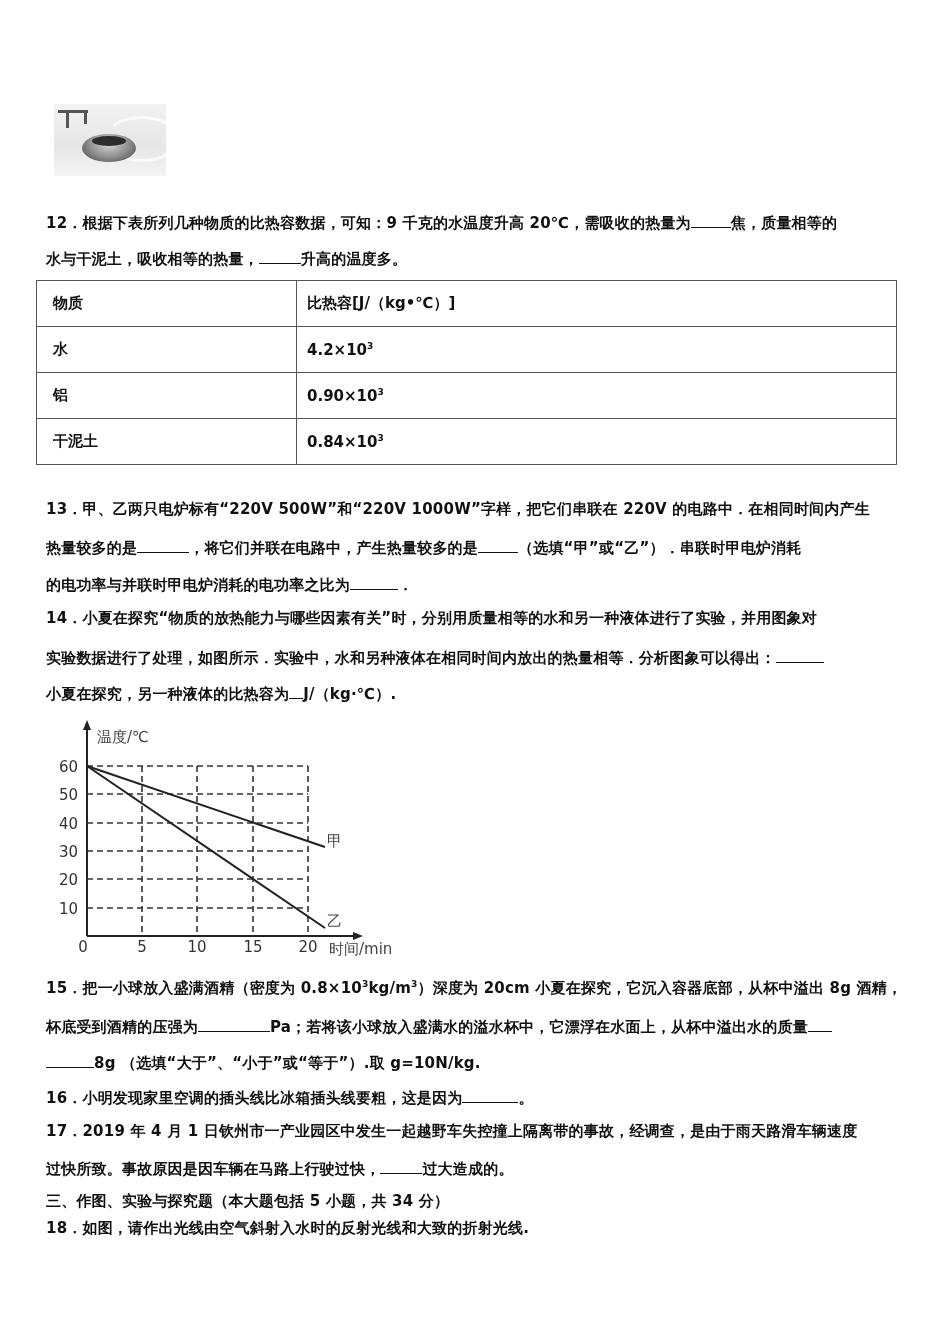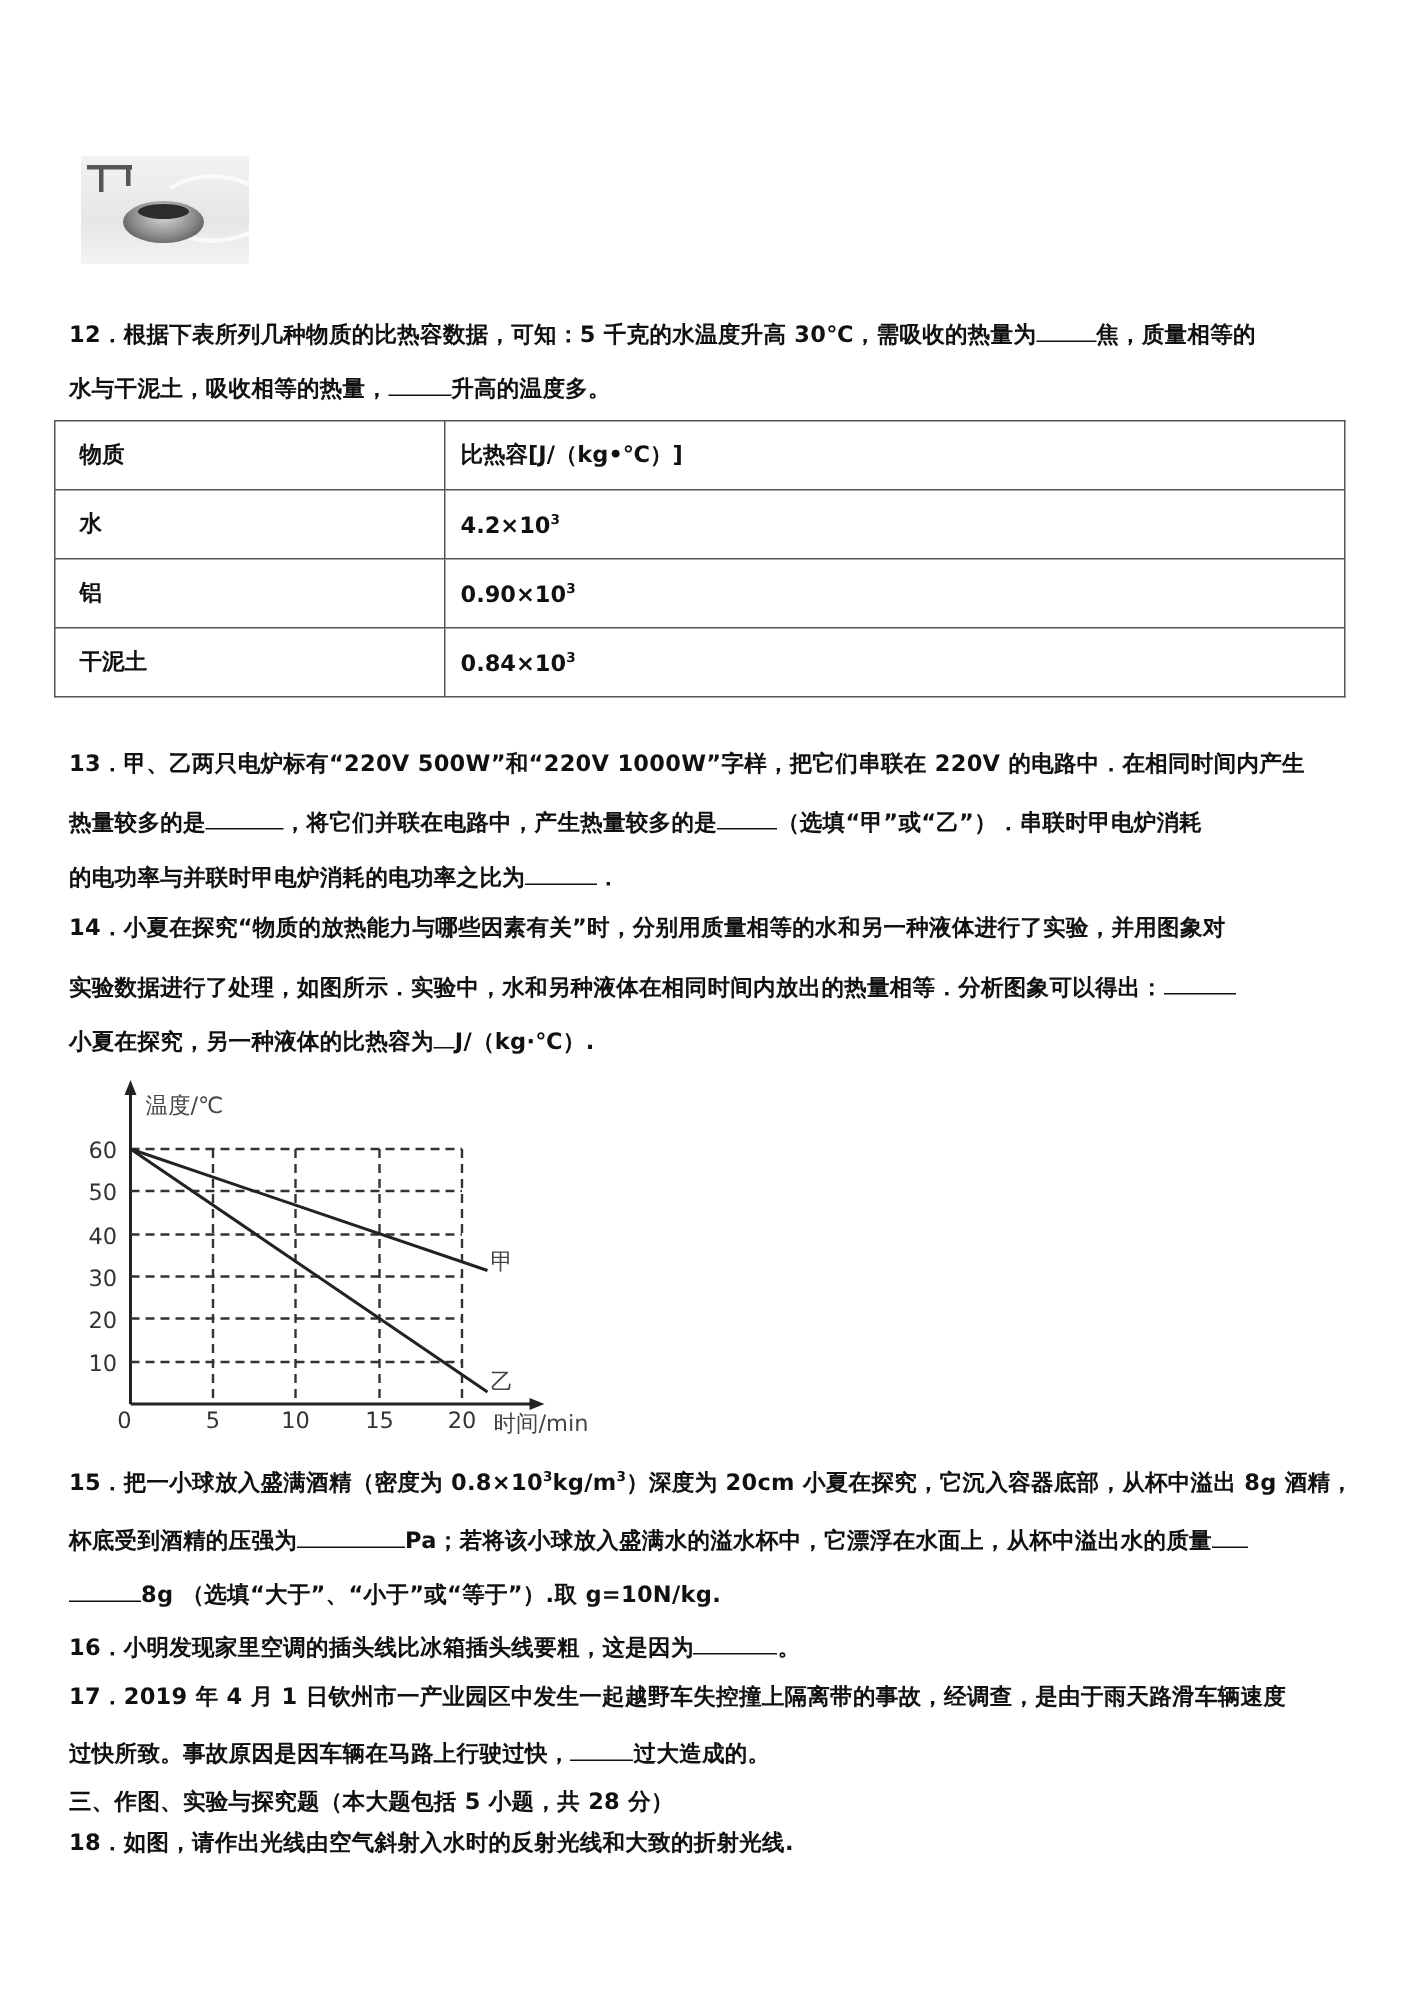--- a/index.html
+++ b/index.html
@@ -27,21 +27,21 @@
 <div class="robot-img">
   <div class="table-leg" style="left:4px;top:6px;width:30px;height:3px;"></div>
   <div class="table-leg" style="left:12px;top:6px;width:3px;height:18px;"></div>
   <div class="table-leg" style="left:30px;top:6px;width:3px;height:14px;"></div>
   <div class="arc"></div>
   <div class="robot"></div>
   <div class="robot-top"></div>
 </div>
 
 <div class="line" style="top:212px;">
-  <span>12．根据下表所列几种物质的比热容数据，可知：5 千克的水温度升高 30℃，需吸收的热量为</span><span class="blank" style="width:40px;"></span><span>焦，质量相等的</span>
+  <span>12．根据下表所列几种物质的比热容数据，可知：9 千克的水温度升高 20℃，需吸收的热量为</span><span class="blank" style="width:40px;"></span><span>焦，质量相等的</span>
 </div>
 <div class="line" style="top:248px;">
   <span>水与干泥土，吸收相等的热量，</span><span class="blank" style="width:42px;"></span><span>升高的温度多。</span>
 </div>
 
 <table class="heat">
   <tbody>
       <tr>
     <td class="c1">物质</td>
     <td>比热容[J/（kg•℃）]</td>
@@ -136,15 +136,15 @@
 
 <div class="line" style="top:1087px;">
   <span>16．小明发现家里空调的插头线比冰箱插头线要粗，这是因为</span><span class="blank" style="width:56px;"></span><span>。</span>
 </div>
 
 <div class="line" style="top:1122px;">17．2019 年 4 月 1 日钦州市一产业园区中发生一起越野车失控撞上隔离带的事故，经调查，是由于雨天路滑车辆速度</div>
 <div class="line" style="top:1158px;text-align:right;">
   <span>过快所致。事故原因是因车辆在马路上行驶过快，</span><span class="blank" style="width:42px;"></span><span>过大造成的。</span>
 </div>
 
-<div class="line" style="top:1192px;">三、作图、实验与探究题（本大题包括 5 小题，共 28 分）</div>
+<div class="line" style="top:1192px;">三、作图、实验与探究题（本大题包括 5 小题，共 34 分）</div>
 
 <div class="line" style="top:1219px;">18．如图，请作出光线由空气斜射入水时的反射光线和大致的折射光线.</div>
 
 </body></html>

